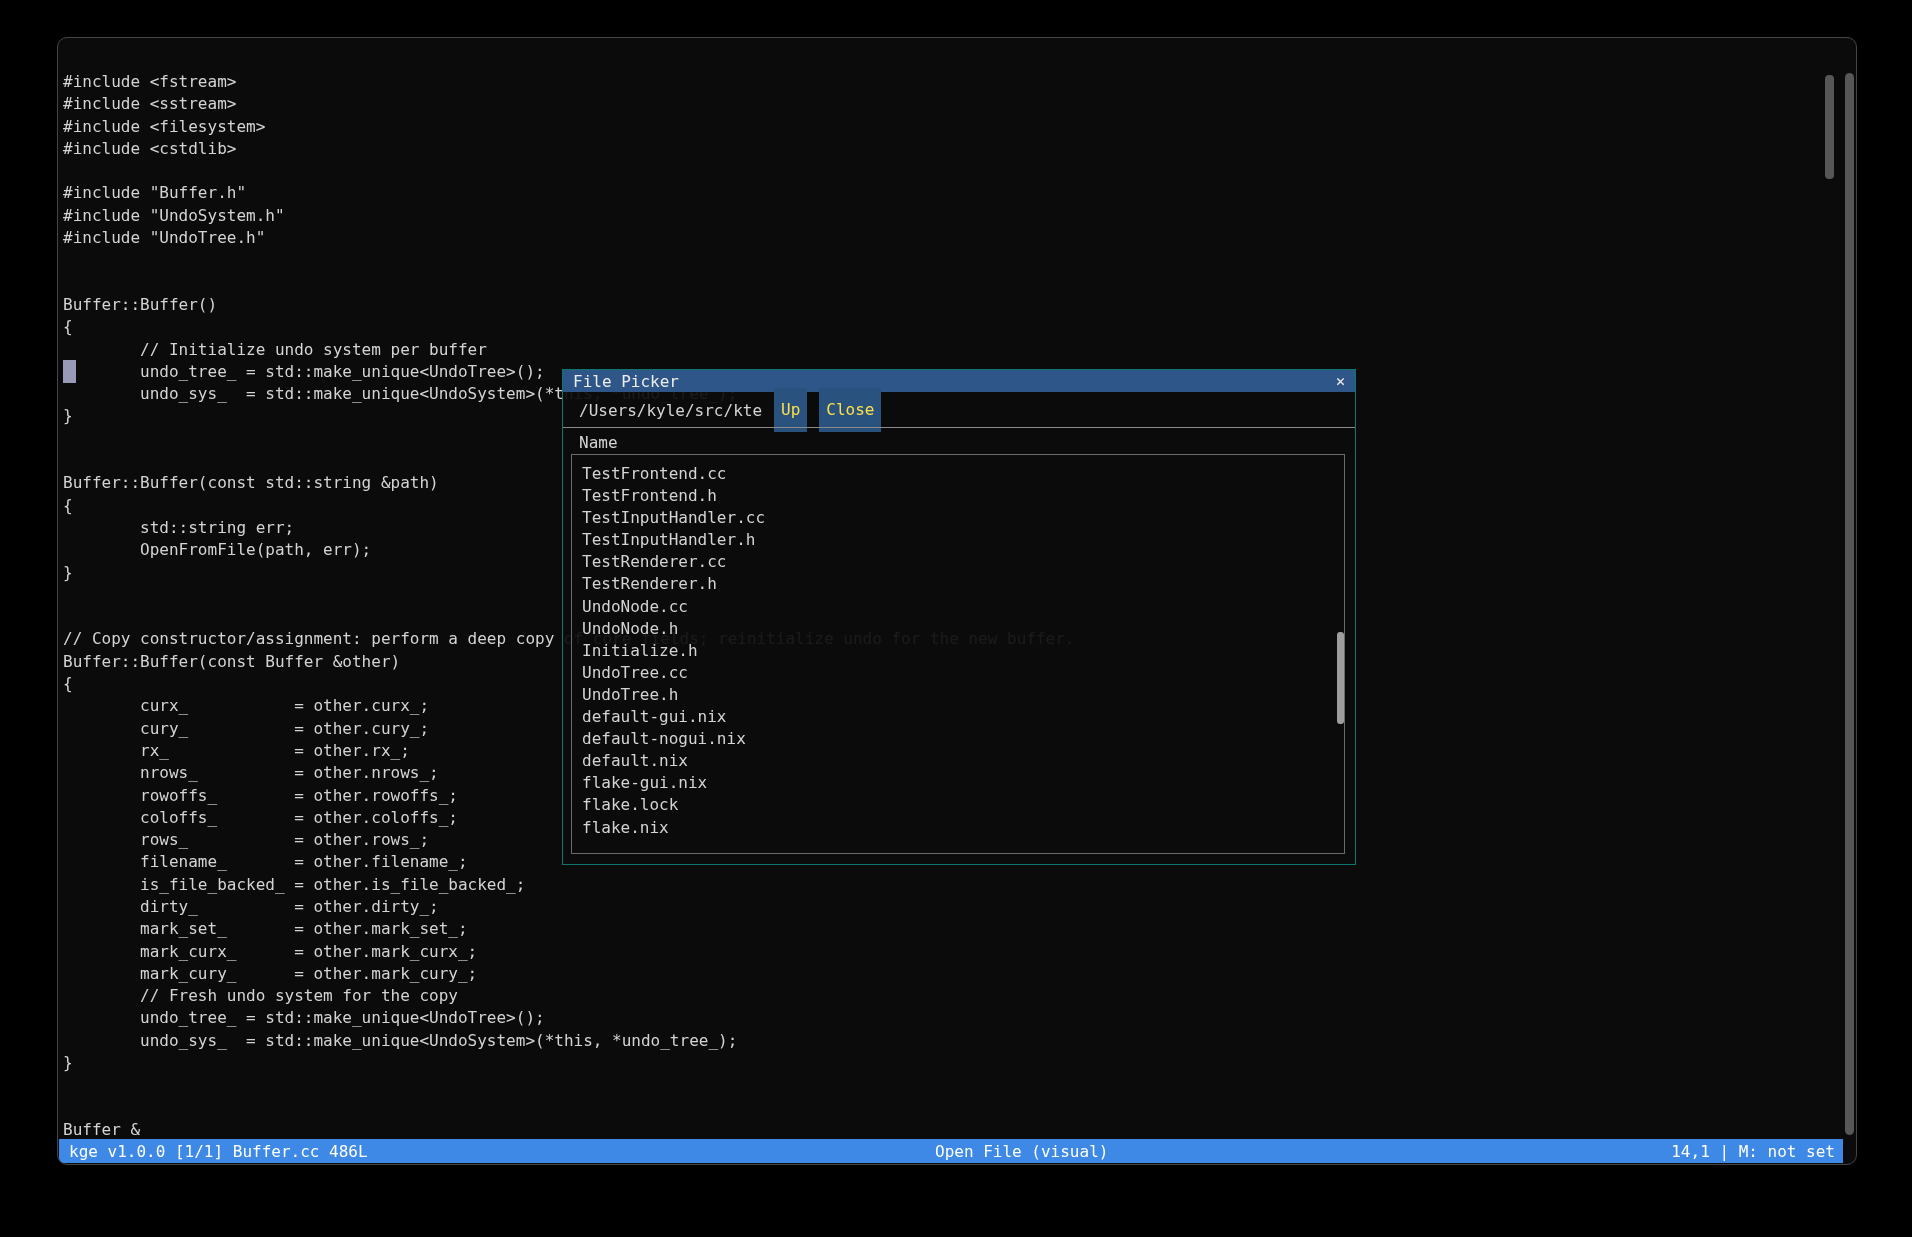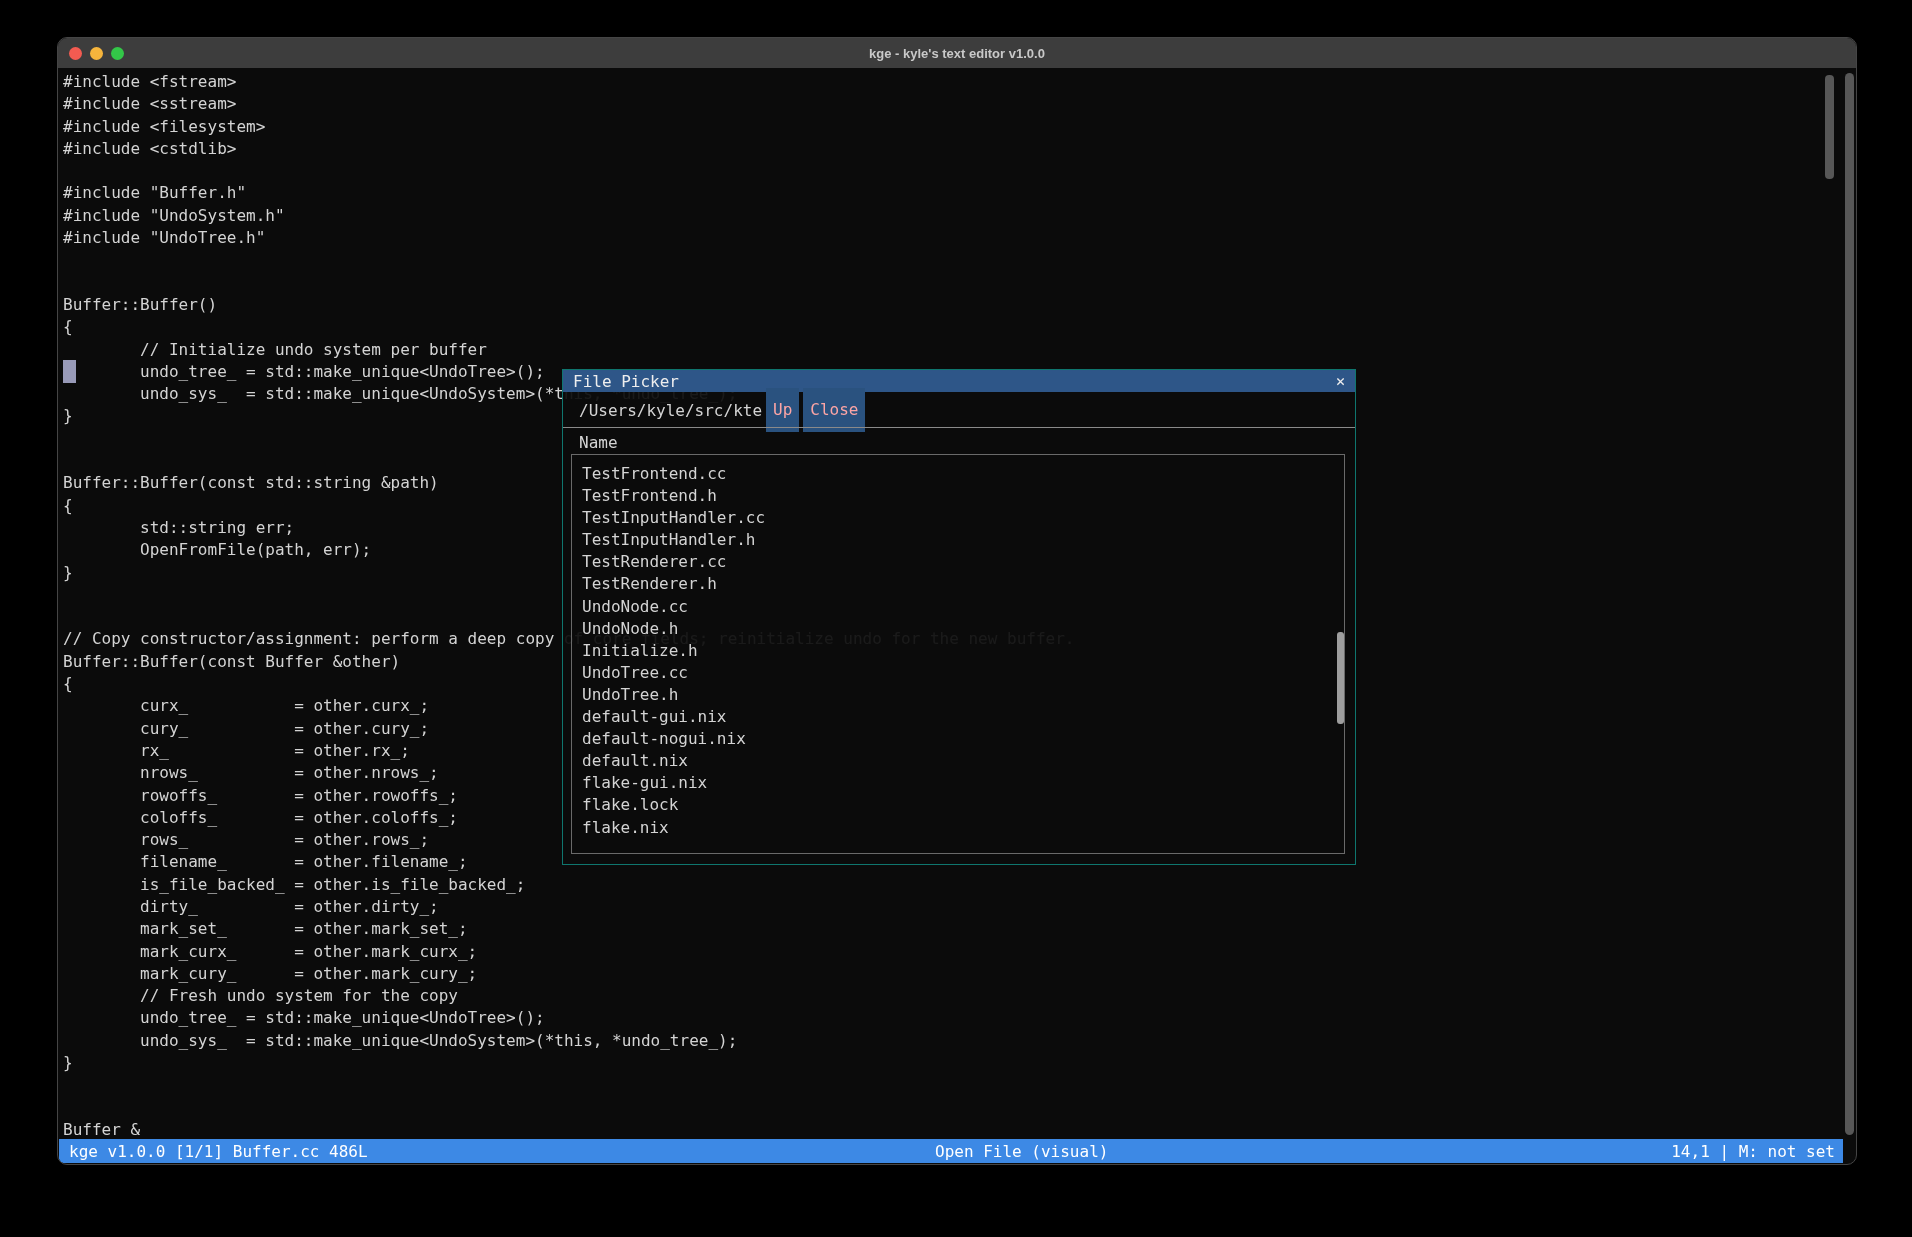--- a/index.html
+++ b/index.html
@@ -62,24 +62,24 @@
   }
   #dialog-titlebar{
     position:absolute;left:0;top:0;right:0;height:22px;
     background:var(--dialog-titlebar-blue,#2e5688);
     display:flex;align-items:center;justify-content:space-between;
     padding:0 10px;box-sizing:border-box;color:#eee;
   }
   #dialog-close{cursor:default;font-size:15px;color:#eee;line-height:22px;}
   #path-row{
     position:absolute;left:16px;top:28px;height:24px;
-    display:flex;align-items:center;gap:4px;
+    display:flex;align-items:center;gap:12px;
   }
   .dlg-btn{
-    background:var(--button-blue,#2a527f);color:#fca5a5;border:none;
+    background:var(--button-blue,#2a527f);color:#fde047;border:none;
     font-family:inherit;font-size:16px;padding:12px 7px;line-height:20px;
   }
   #dlg-sep{position:absolute;left:0;right:0;top:57px;border-top:1px solid #8a8a8a;}
   #col-header{position:absolute;left:16px;top:63px;text-align:center;}
   #file-list{
     position:absolute;left:8px;top:84px;width:774px;height:400px;
     border:1px solid #6a6a6a;overflow:hidden;padding:8px 8px 0 10px;
     box-sizing:border-box;
   }
   .file-item{height:22.1px;line-height:22.1px;white-space:pre;}
@@ -88,28 +88,20 @@
     border-radius:3px;background:#9e9e9e;
   }
 </style>
 </head>
 <body>
 
 <div id="stage" style="--accent-blue: #3d89e5; --dialog-titlebar-blue: #2e5688; --button-blue: #2a527f; --traffic-red: #f35b51; --traffic-yellow: #f6b53c; --traffic-green: #33c748; --cursor: #989ab8; --code-text: #d4d4d4;">
 
   <div id="win">
 
-    <div id="titlebar">
-      <div class="lights">
-        <span class="light red"></span>
-        <span class="light yellow"></span>
-        <span class="light green"></span>
-      </div>
-      <div id="win-title">kge - kyle's text editor v1.0.0</div>
-    </div>
 
     <pre id="code">#include &lt;fstream&gt;
 #include &lt;sstream&gt;
 #include &lt;filesystem&gt;
 #include &lt;cstdlib&gt;
 
 #include "Buffer.h"
 #include "UndoSystem.h"
 #include "UndoTree.h"
 

